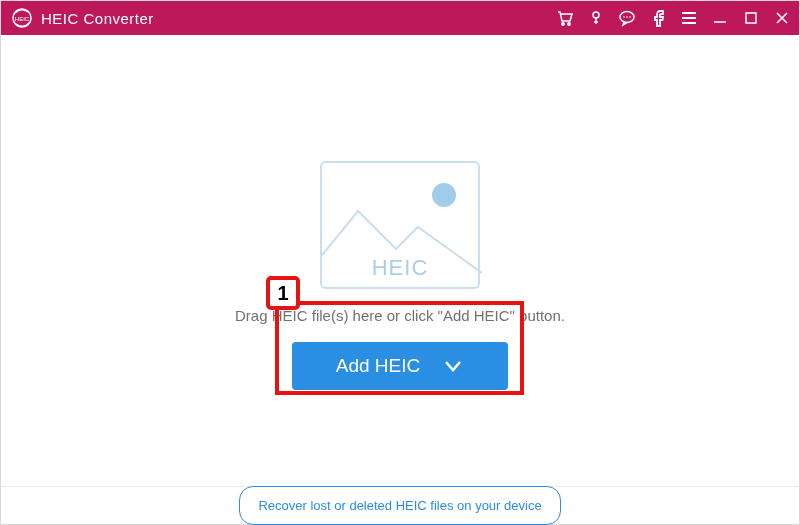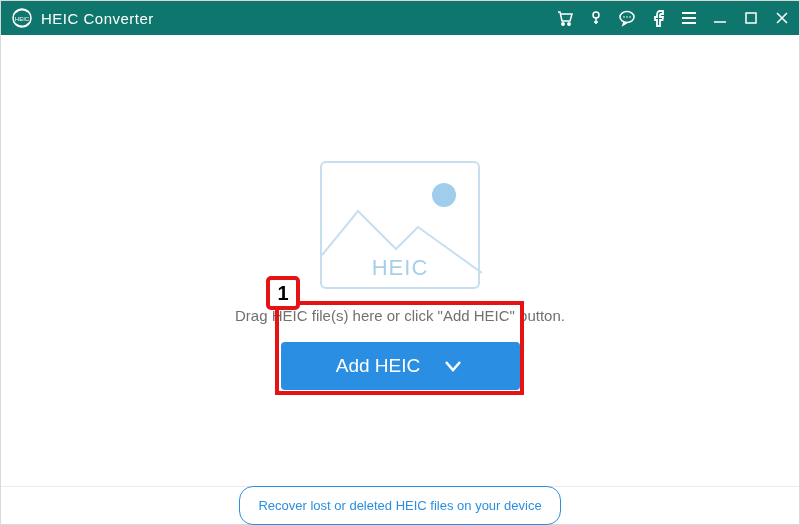--- a/index.html
+++ b/index.html
@@ -1,35 +1,35 @@
 <!DOCTYPE html>
 <html><head>
 <meta charset="utf-8">
 <style>
   * { box-sizing: border-box; margin: 0; padding: 0; }
   html, body { width: 800px; height: 525px; font-family: "Segoe UI", Arial, sans-serif; background: #fff; overflow: hidden; }
   .window { width: 800px; height: 525px; border: 1px solid #d9d9d9; position: relative; display: flex; flex-direction: column; }
-  .titlebar { height: 34px; background: #0f766e; color: #fff; display: flex; align-items: center; justify-content: space-between; padding: 0 8px 0 10px; }
+  .titlebar { height: 34px; background: #be185d; color: #fff; display: flex; align-items: center; justify-content: space-between; padding: 0 8px 0 10px; }
   .title-left { display: flex; align-items: center; gap: 8px; }
   .title-left .app-title { font-size: 15px; font-weight: 400; letter-spacing: .5px; }
   .title-icons { display: flex; align-items: center; gap: 13px; }
   .title-icons .ticon { width: 18px; height: 18px; display: flex; align-items: center; justify-content: center; cursor: pointer; }
   .title-icons svg { stroke: #fff; fill: none; }
   .logo-ring { width: 22px; height: 22px; display:flex; align-items:center; justify-content:center; }
 
   .content { flex: 1; position: relative; display: flex; flex-direction: column; align-items: center; justify-content: center; }
   .heic-illus { width: 160px; height: 128px; border: 2px solid #c7deef; border-radius: 6px; position: relative; margin-top: 30px; }
   .heic-illus .sun { width: 24px; height: 24px; border-radius: 50%; background: #9fcdeb; position: absolute; top: 20px; right: 22px; }
   .heic-illus svg.mtn { position: absolute; left: 0; top: 0; }
   .heic-illus .heic-label { position: absolute; bottom: 6px; left: 0; right: 0; text-align: center; color: #a9cfe8; font-size: 22px; letter-spacing: 1px; }
 
   .hint { margin-top: 18px; color: #717171; font-size: 15px; }
 
   .btn-wrap { margin-top: 18px; }
-  .add-btn { background: #2a8fe2; color: #fff; border: none; border-radius: 4px; width: 239px; height: 48px; font-size: 19px; display: flex; align-items: center; justify-content: center; gap: 22px; cursor: pointer; }
+  .add-btn { background: #2a8fe2; color: #fff; border: none; border-radius: 4px; width: 216px; height: 48px; font-size: 19px; display: flex; align-items: center; justify-content: center; gap: 22px; cursor: pointer; }
   .add-btn .chev { display:flex; align-items:center; }
 
   .highlight-box { position: absolute; border: 4px solid #e51313; pointer-events: none; }
   .callout { position: absolute; width: 34px; height: 34px; border: 4px solid #e51313; border-radius: 5px; background: #fff; color: #000; font-weight: 700; font-size: 20px; display:flex; align-items:center; justify-content:center; pointer-events:none; }
 
   .footer { height: 38px; display:flex; align-items:center; justify-content:center; border-top: 1px solid #ececec; }
   .footer-link { color: #2a8fe2; font-size: 13px; border: 1px solid #2a8fe2; border-radius: 14px; padding: 11px 18px; cursor: pointer; background: #fff; }
 </style>
 </head>
 <body>

